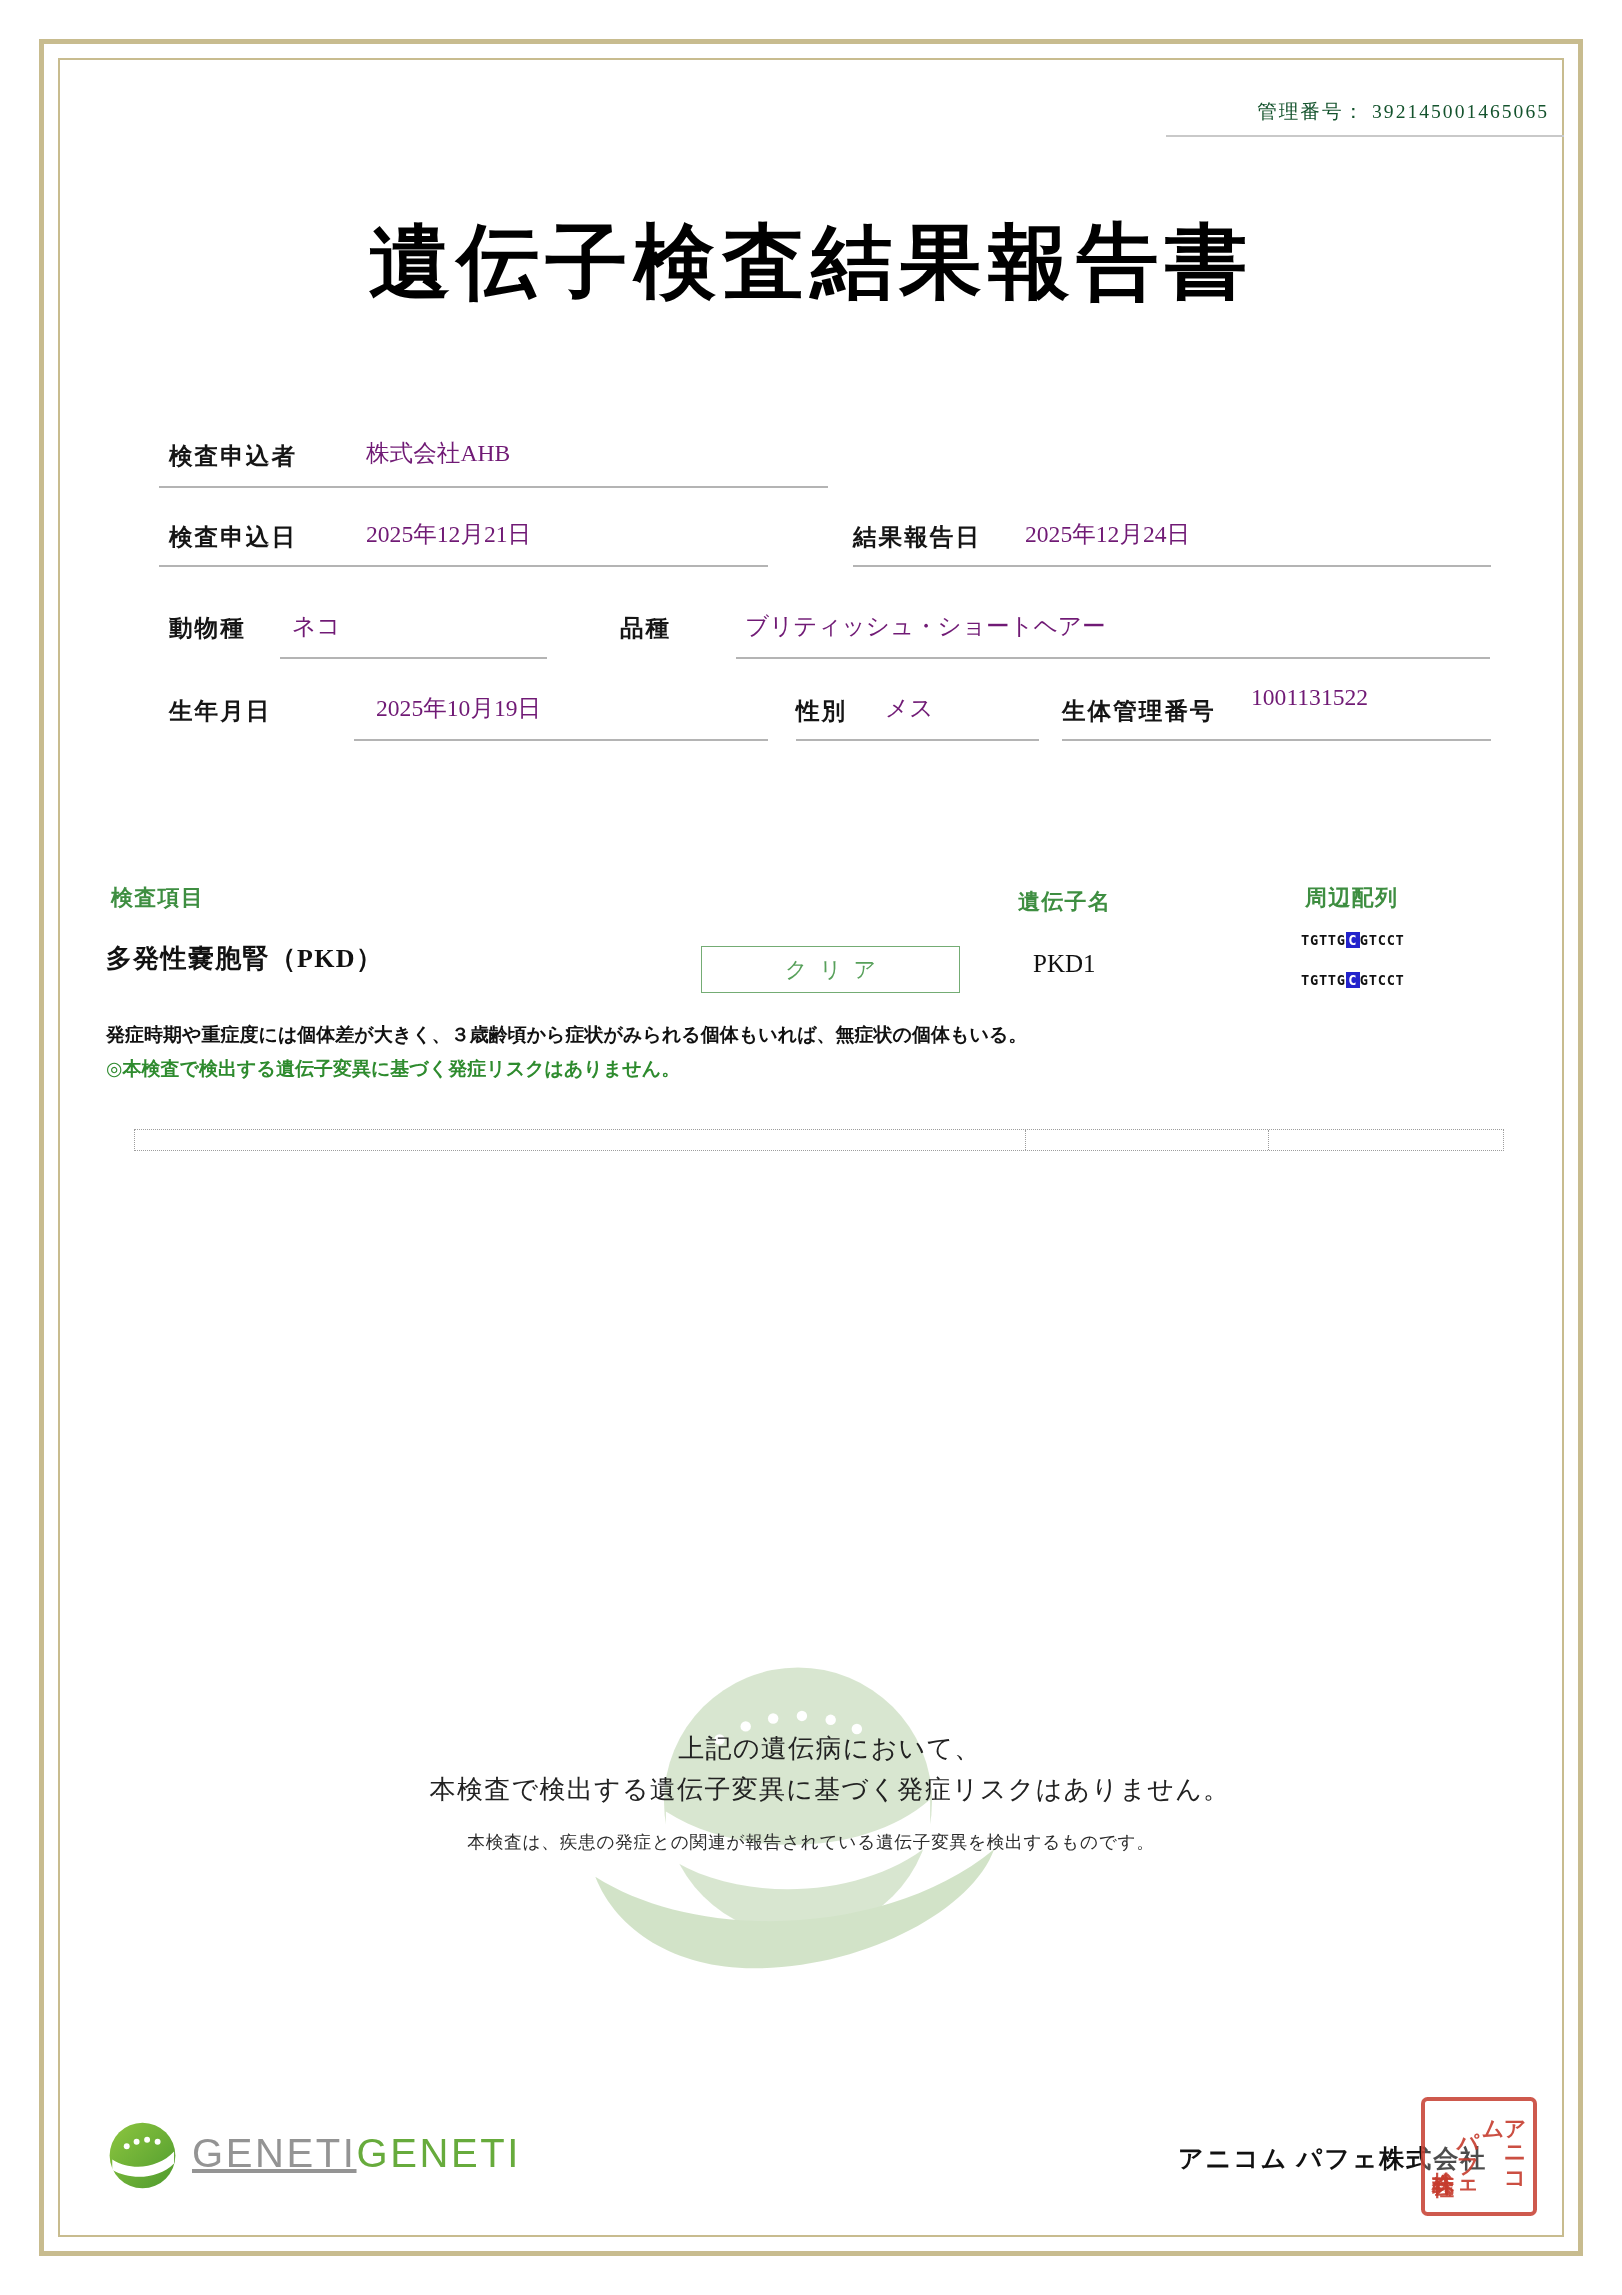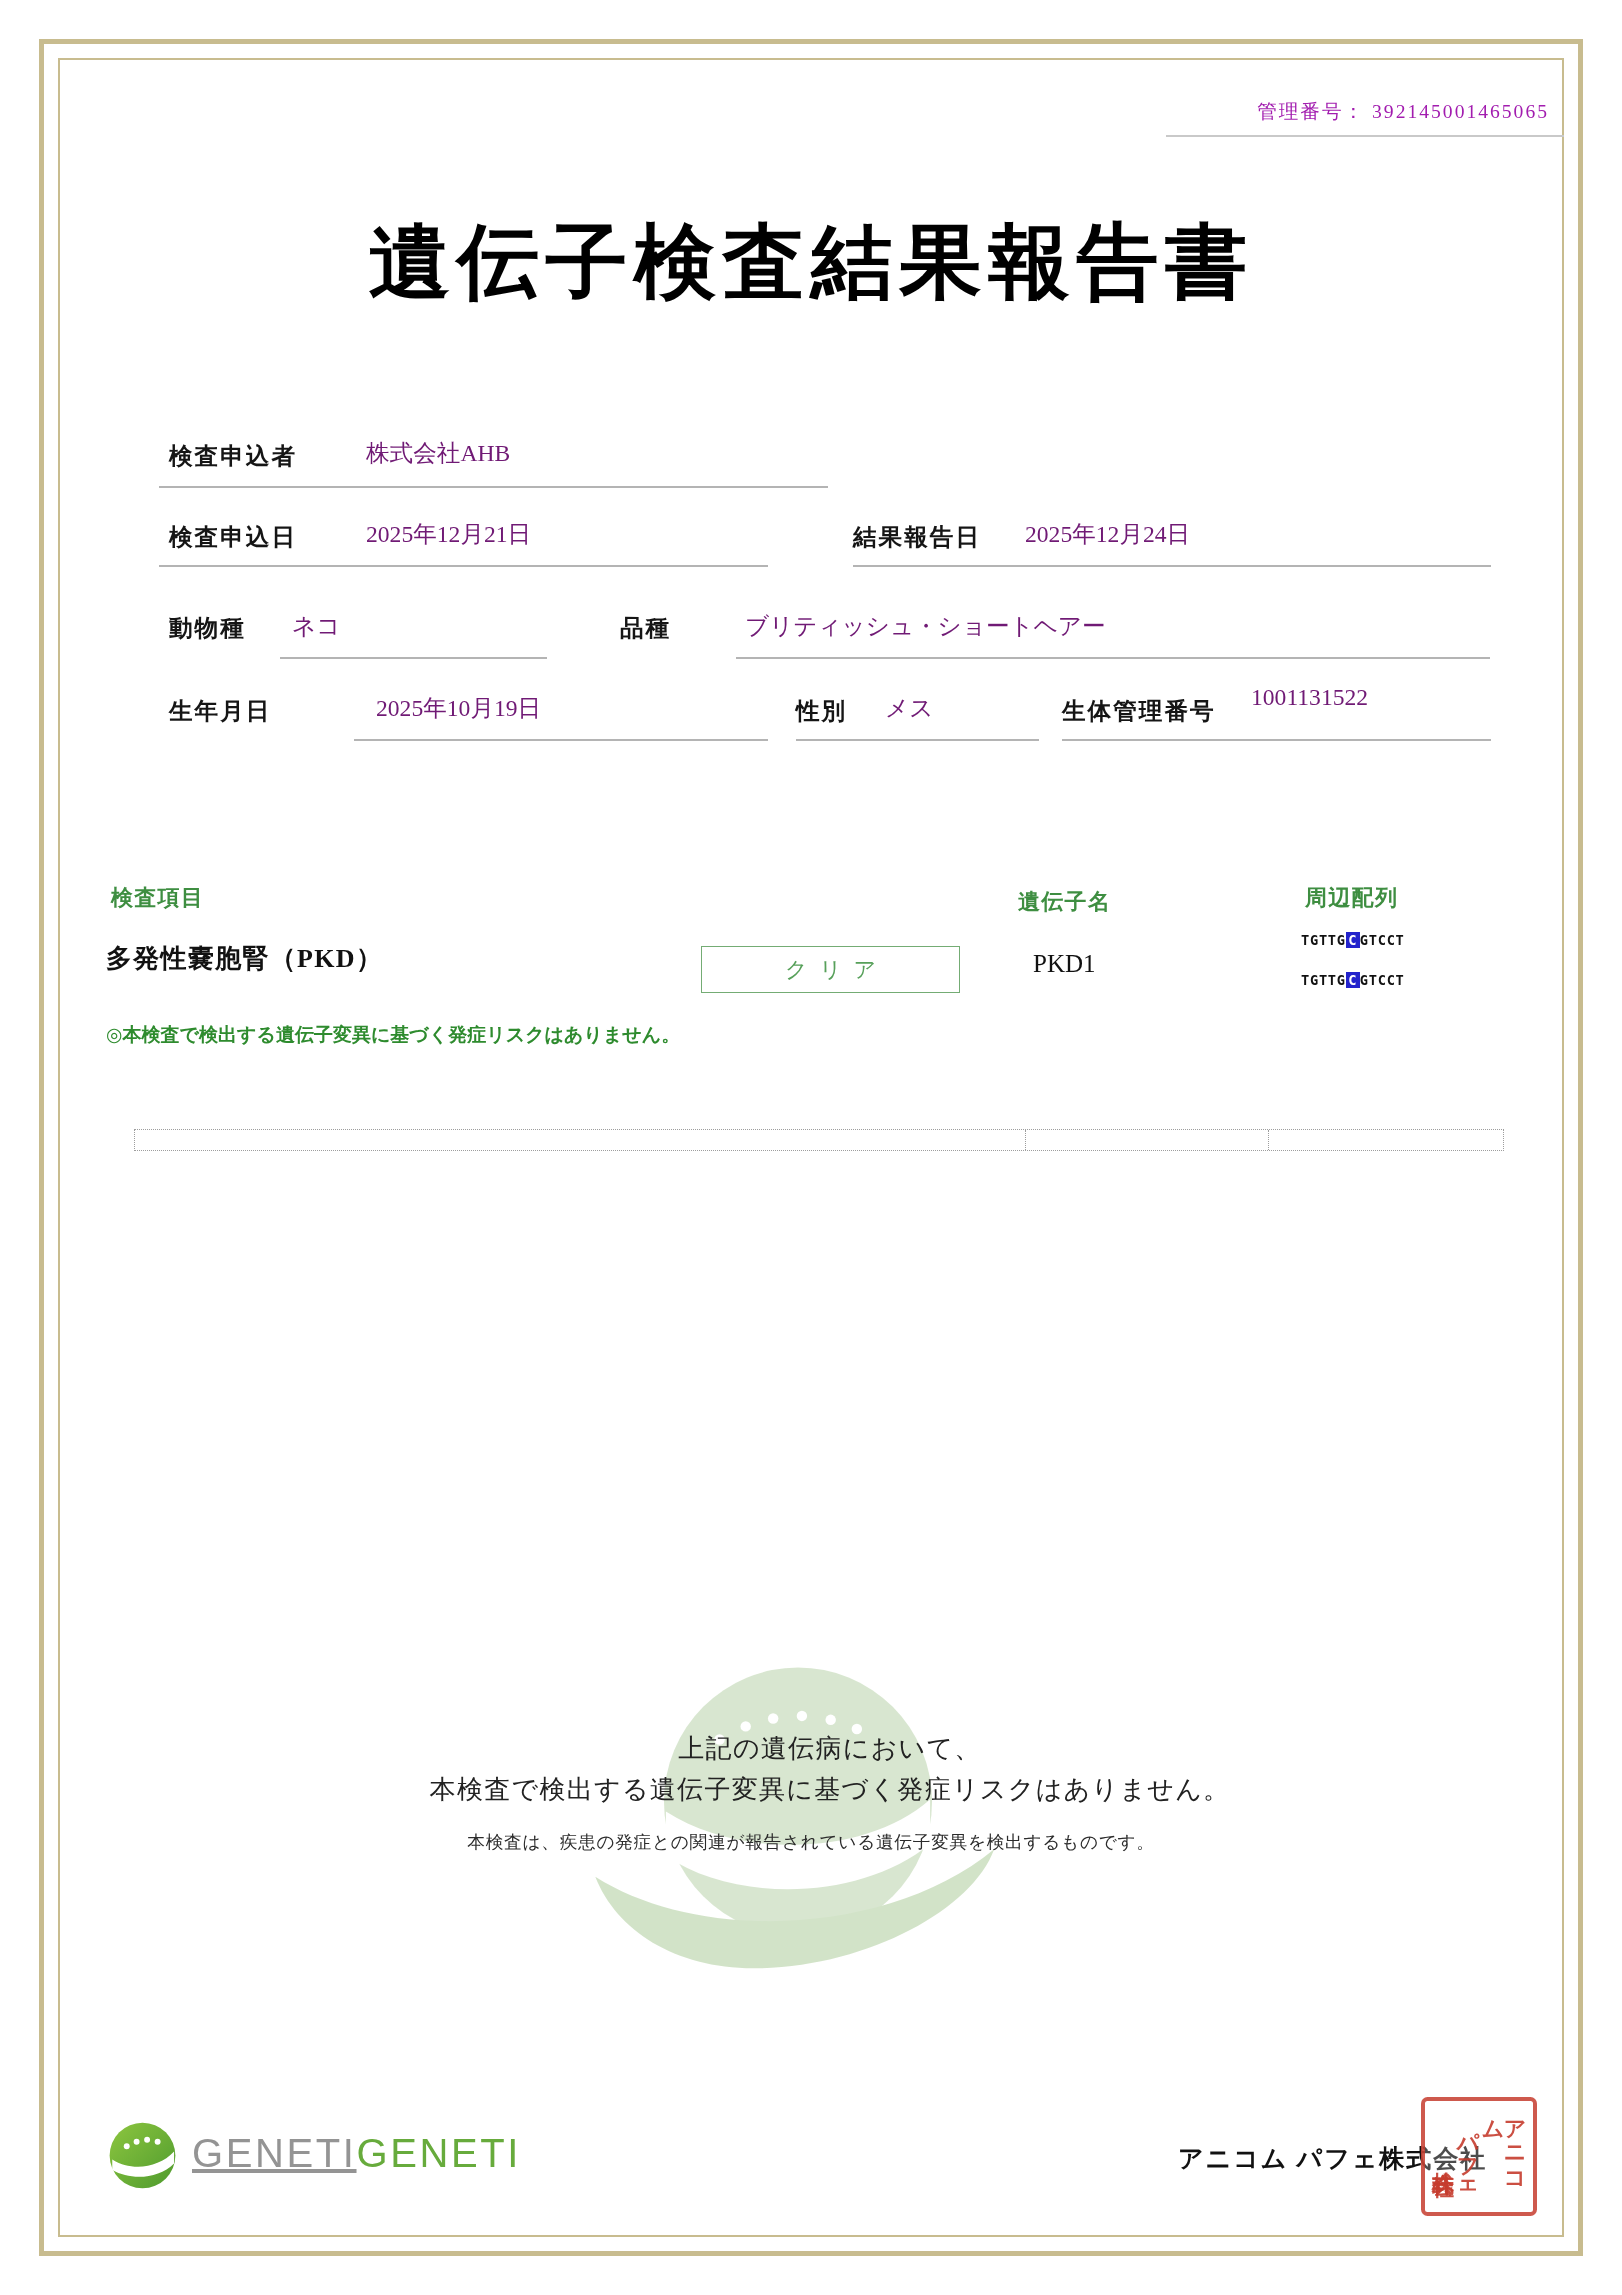--- a/index.html
+++ b/index.html
@@ -4,21 +4,21 @@
 <style>
   * { margin:0; padding:0; box-sizing:border-box; }
   html,body { background:#ffffff; }
   body { font-family:"Liberation Serif","DejaVu Serif",serif; color:#111; }
   .page { position:relative; width:1622px; height:2295px; background:#fff; overflow:hidden; }
 
   
   .frame-outer { position:absolute; inset:39px; border:5.9px solid #c8bc8f; pointer-events:none; }
   .frame-inner { position:absolute; inset:58px; border:2px solid #c8bc8f; pointer-events:none; }
 
-  .mgmt { position:absolute; top:98px; right:73px; font-size:19.6px; letter-spacing:2px; color:#a21caf; }
+  .mgmt { position:absolute; top:98px; right:73px; font-size:19.6px; letter-spacing:2px; color:#14532d; }
   .mgmt-underline { position:absolute; top:135px; left:1166px; width:398px; height:2px; background:#c9c9c9; }
 
   .title { position:absolute; top:208px; left:0; width:100%; text-align:center;
            font-size:82px; font-weight:bold; letter-spacing:6.5px; color:#000; }
 
   .lbl { position:absolute; font-size:23.6px; font-weight:bold; letter-spacing:2px; color:#151515; white-space:nowrap; }
   .val { position:absolute; font-size:23.6px; color:#701a75; white-space:nowrap; }
   .ul  { position:absolute; height:2px; background:#b4b4b4; }
 
   .ghead { position:absolute; font-size:22px; font-weight:bold; letter-spacing:1.3px; color:#3e8e41; white-space:nowrap; }
@@ -122,20 +122,21 @@
   <div class="gene-name">PKD1</div>
 
   <div class="seq" style="top:932px;">
     <span>TGTTG</span><span class="var">C</span><span>GTCCT</span>
   </div>
   <div class="seq" style="top:972px;">
     <span>TGTTG</span><span class="var">C</span><span>GTCCT</span>
   </div>
 
   <div class="desc">
+    <div>発症時期や重症度には個体差が大きく、３歳齢頃から症状がみられる個体もいれば、無症状の個体もいる。</div>
     <div class="risk">◎本検査で検出する遺伝子変異に基づく発症リスクはありません。</div>
   </div>
 
   <div class="dotted-strip">
     <div class="dv dv1"></div>
     <div class="dv dv2"></div>
   </div>
 
   <svg class="watermark" viewBox="0 0 660 520">
     <circle cx="330" cy="215" r="205" fill="#b9d3aa"></circle>

